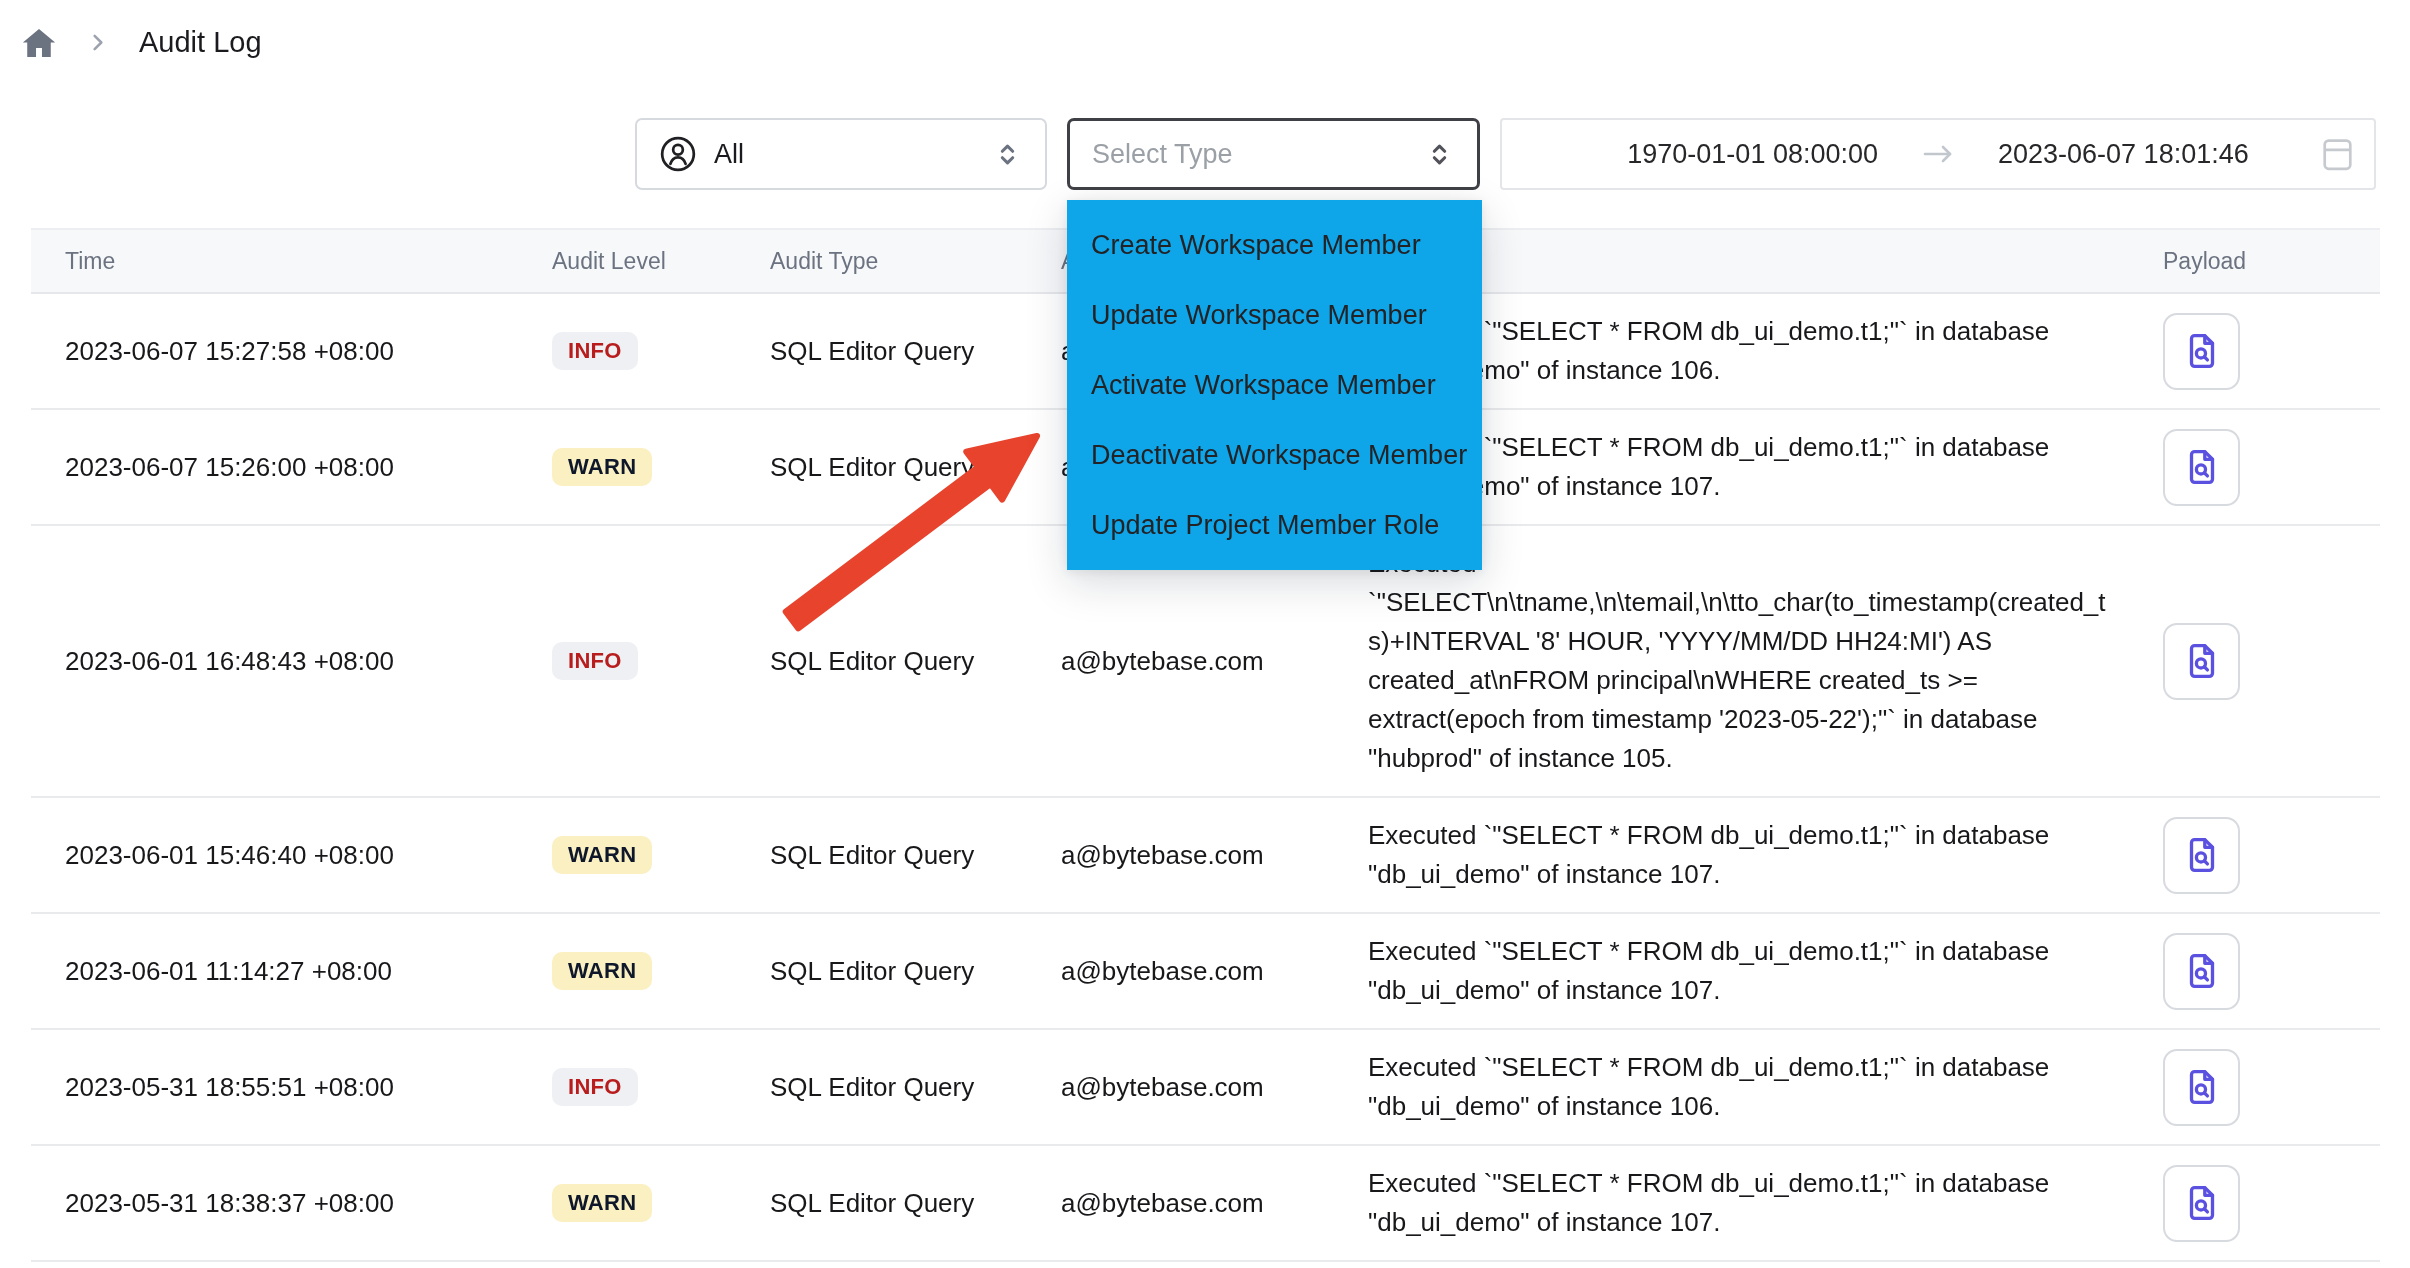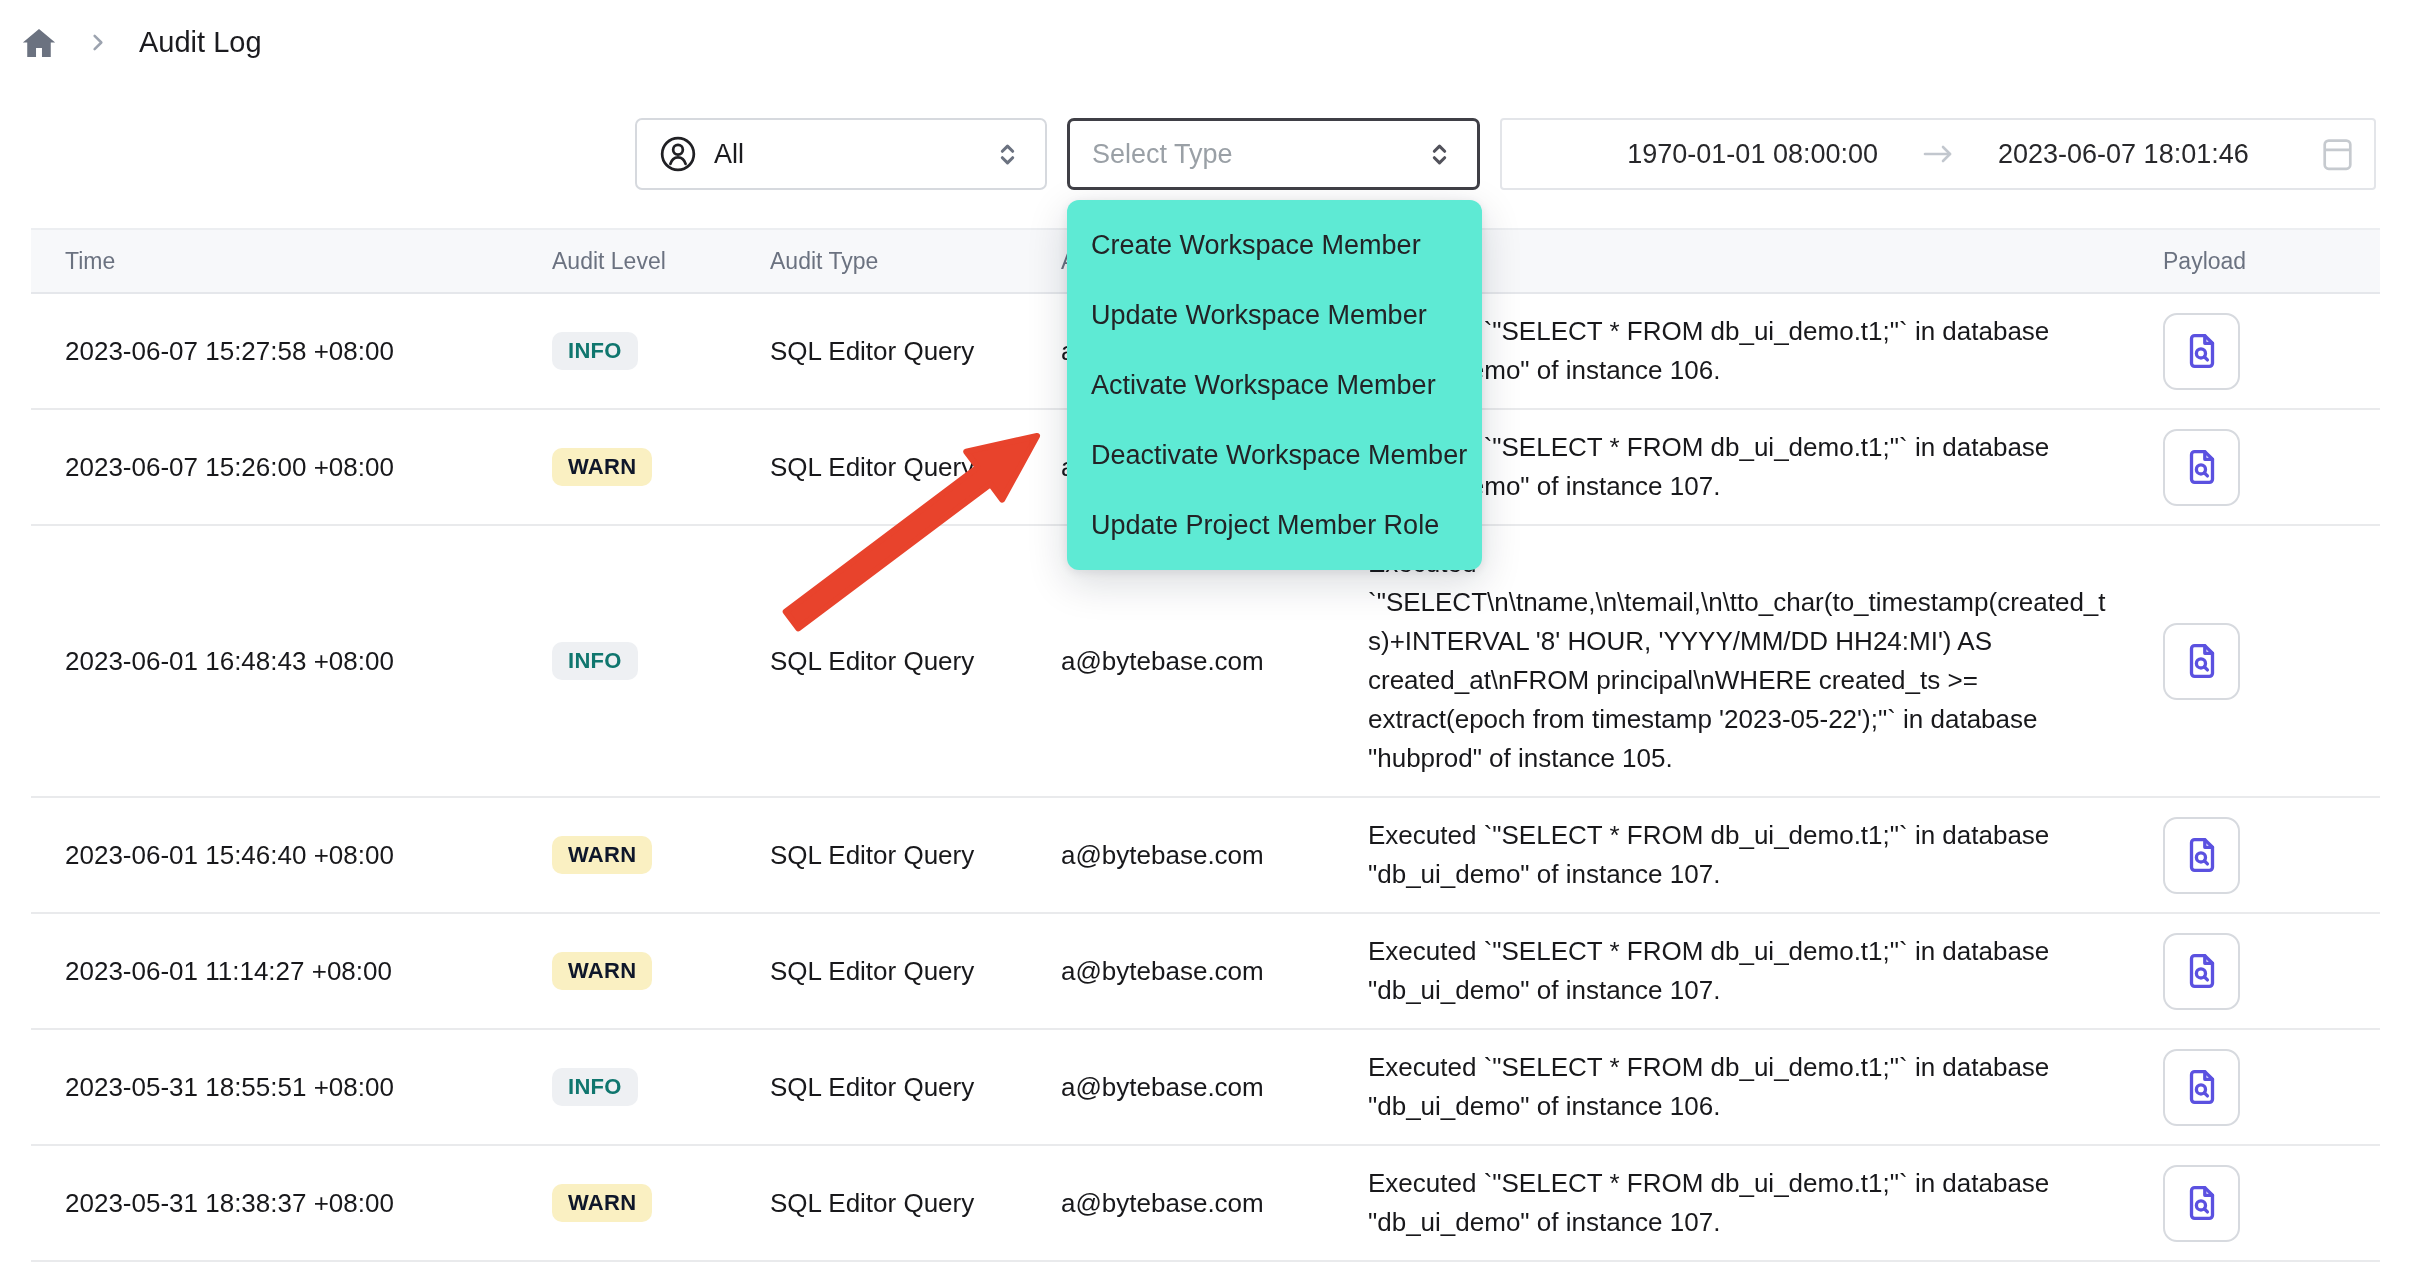--- a/index.html
+++ b/index.html
@@ -24,21 +24,21 @@
   .flex-sp { flex:1; }
   .daterange {
     width:876px; height:72px; border:2px solid #e3e5e9; border-radius:4px;
     display:flex; align-items:center; justify-content:center; gap:42px;
     font-size:27px; color:#27272a; position:relative; background:#fff;
   }
   .cal-wrap { position:absolute; right:20px; top:50%; transform:translateY(-50%); display:flex; }
   
   .menu {
     position:absolute; left:1067px; top:200px; width:415px; z-index:10;
-    background:#5eead4; border-radius:12px; padding:10px 0;
+    background:#0ea5e9; border-radius:0; padding:10px 0;
     box-shadow:0 12px 40px rgba(15,23,42,.16), 0 2px 10px rgba(15,23,42,.08);
   }
   .menu-item {
     height:70px; line-height:70px; padding:0 24px; font-size:27px; color:#232326;
     white-space:nowrap; overflow:hidden; cursor:pointer;
   }
   
   .table { position:absolute; left:31px; top:228px; width:2349px; z-index:1; }
   .thead, .trow {
     display:grid;
@@ -49,21 +49,21 @@
     height:66px; align-items:center;
     background:#f7f8fa; border-top:2px solid #eceef1; border-bottom:2px solid #e5e7eb;
     color:#6b7280; font-size:23px; font-weight:500;
   }
   .trow {
     align-items:center; min-height:114px; padding-top:18px; padding-bottom:18px;
     border-bottom:2px solid #e9eaec; font-size:26px; background:#fff;
   }
   .cell-comment { line-height:39px; padding-right:14px; overflow-wrap:break-word; }
   .badge { display:inline-block; padding:6px 16px; border-radius:10px; font-size:22px; font-weight:700; letter-spacing:.3px; }
-  .badge-info { background:#eef0f3; color:#0f766e; }
+  .badge-info { background:#eef0f3; color:#b91c1c; }
   .badge-warn { background:#faf0c2; color:#0f172a; }
   .payload-col { padding-left:36px; }
   .payload-btn {
     width:77px; height:77px; border:2px solid #d7dadf; border-radius:14px; background:#fff;
     display:flex; align-items:center; justify-content:center; cursor:pointer;
   }
   
   .arrow-svg { position:absolute; left:770px; top:418px; z-index:5; pointer-events:none; }
 </style>
 </head>

